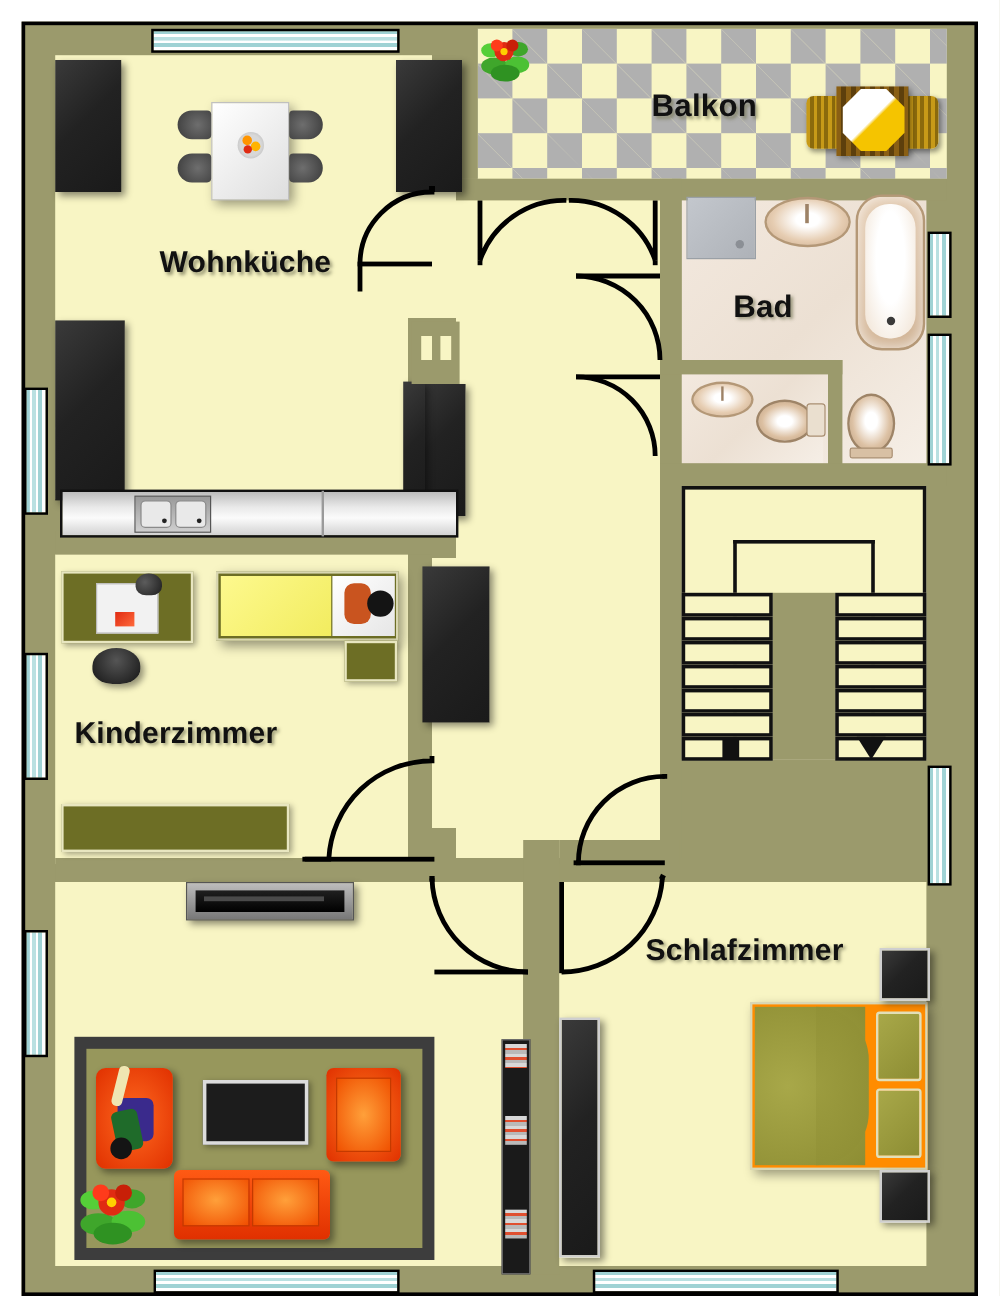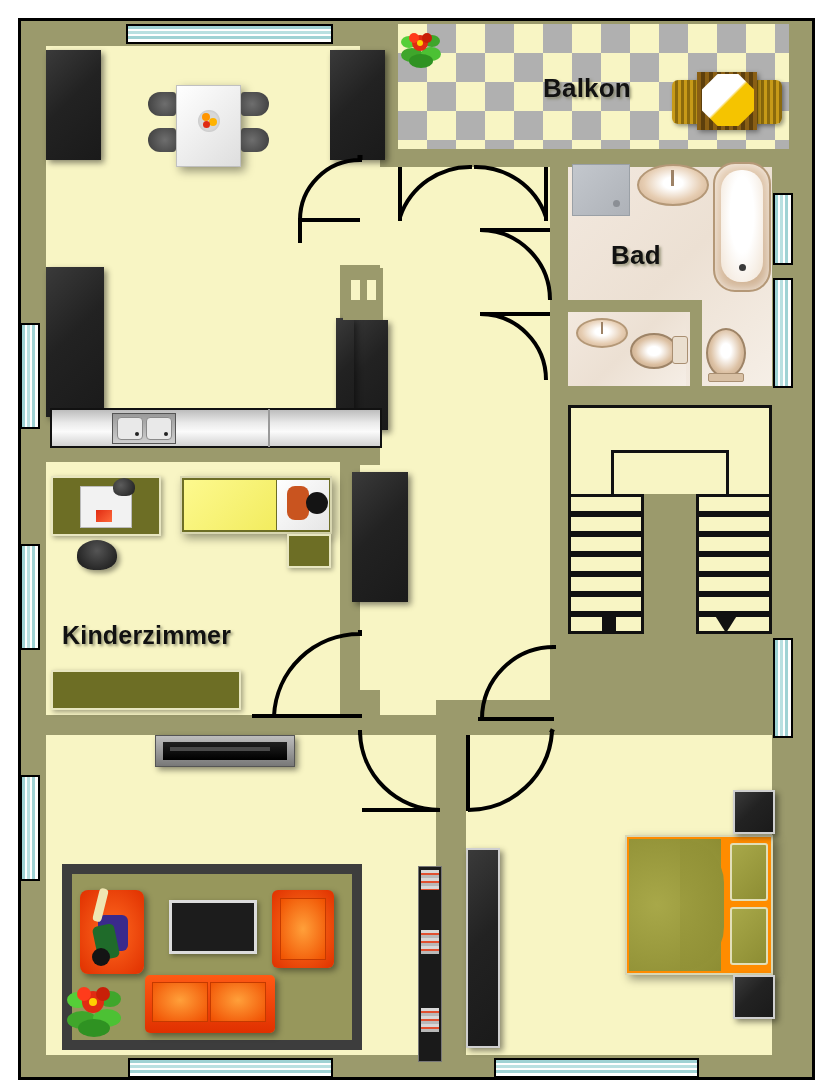--- a/index.html
+++ b/index.html
@@ -186,20 +186,21 @@
   <div class="abs soft" style="left:176px;top:85px;width:65px;height:82px;background:linear-gradient(135deg,#ffffff,#dedede);border:1px solid #c0c0c0;box-sizing:border-box;"></div>
   <div class="abs" style="left:148px;top:92px;width:28px;height:24px;background:radial-gradient(circle at 60% 50%,#6e6e6e,#3a3a3a);border-radius:14px 4px 4px 14px;"></div>
   <div class="abs" style="left:148px;top:128px;width:28px;height:24px;background:radial-gradient(circle at 60% 50%,#6e6e6e,#3a3a3a);border-radius:14px 4px 4px 14px;"></div>
   <div class="abs" style="left:241px;top:92px;width:28px;height:24px;background:radial-gradient(circle at 40% 50%,#6e6e6e,#3a3a3a);border-radius:4px 14px 14px 4px;"></div>
   <div class="abs" style="left:241px;top:128px;width:28px;height:24px;background:radial-gradient(circle at 40% 50%,#6e6e6e,#3a3a3a);border-radius:4px 14px 14px 4px;"></div>
   <div class="abs" style="left:198px;top:110px;width:22px;height:22px;background:radial-gradient(circle,#d8d8d8 55%,#b3b3b3 100%);border-radius:50%;"></div>
   <div class="abs" style="left:202px;top:113px;width:8px;height:8px;background:#ff9500;border-radius:50%;"></div>
   <div class="abs" style="left:209px;top:118px;width:8px;height:8px;background:#ffb300;border-radius:50%;"></div>
   <div class="abs" style="left:203px;top:121px;width:7px;height:7px;background:#e02b12;border-radius:50%;"></div>
 
+  <div class="abs room-label" style="left:133px;top:205px;font-size:25px;">Wohnküche</div>
 
   <div class="plant" style="left:400px;top:27px;">
     <svg width="42" height="42" viewBox="0 0 42 42">
       <ellipse cx="12" cy="28" rx="11" ry="7" fill="#3fa62b"></ellipse>
       <ellipse cx="31" cy="27" rx="10" ry="7" fill="#4cc134"></ellipse>
       <ellipse cx="21" cy="34" rx="12" ry="7" fill="#2f9222"></ellipse>
       <ellipse cx="9" cy="15" rx="8" ry="6" fill="#55cf38"></ellipse>
       <ellipse cx="32" cy="14" rx="8" ry="6" fill="#3fa62b"></ellipse>
       <circle cx="20" cy="16" r="8" fill="#e02b12"></circle>
       <circle cx="14" cy="11" r="5" fill="#ff3b1b"></circle>
@@ -277,21 +278,21 @@
   <div class="abs" style="left:184px;top:480px;width:92px;height:50px;background:linear-gradient(135deg,#fdf98e,#f2ec5f);"></div>
   <div class="abs" style="left:277px;top:480px;width:52px;height:50px;background:linear-gradient(135deg,#ffffff,#e6e6e6);"></div>
   <div class="abs" style="left:287px;top:486px;width:22px;height:34px;background:#c9541f;border-radius:8px;"></div>
   <div class="abs" style="left:306px;top:492px;width:22px;height:22px;background:#141414;border-radius:50%;"></div>
   <div class="abs olive-box" style="left:287px;top:534px;width:44px;height:34px;"></div>
 
   <div class="abs dark-cab" style="left:352px;top:472px;width:56px;height:130px;"></div>
 
   <div class="abs olive-box" style="left:51px;top:670px;width:190px;height:40px;"></div>
 
-  <div class="abs room-label" style="left:62px;top:621px;font-size:25px;">Kinderzimmer</div>
+  <div class="abs room-label" style="left:62px;top:597px;font-size:25px;">Kinderzimmer</div>
 
   <div class="abs" style="left:155px;top:735px;width:140px;height:32px;background:linear-gradient(to bottom,#bdbdbd,#787878);border:1px solid #555;box-sizing:border-box;box-shadow:3px 3px 6px rgba(0,0,0,.45);"></div>
   <div class="abs" style="left:163px;top:742px;width:124px;height:18px;background:linear-gradient(to bottom,#202020,#000);"></div>
   <div class="abs" style="left:170px;top:747px;width:100px;height:4px;background:#4a4a4a;"></div>
 
   <div class="abs" style="left:62px;top:864px;width:300px;height:186px;background:#3d3d3d;"></div>
   <div class="abs" style="left:72px;top:874px;width:280px;height:166px;background:#97975c;"></div>
 
   <div class="abs" style="left:80px;top:890px;width:64px;height:84px;background:radial-gradient(ellipse at 50% 50%,#ff6a20,#e03000);border-radius:8px;box-shadow:3px 3px 6px rgba(0,0,0,.4);"></div>
   <div class="abs" style="left:98px;top:915px;width:30px;height:36px;background:#3a2a8c;border-radius:6px;"></div>
@@ -331,20 +332,21 @@
   <div class="abs" style="left:421px;top:1008px;width:18px;height:24px;background:repeating-linear-gradient(to bottom,#d8d8d8 0 3px,#e05030 3px 5px,#b9b9b9 5px 8px);"></div>
 
   <div class="abs soft" style="left:625px;top:835px;width:148px;height:140px;background:#ff8c00;border:2px solid #d9d7b4;box-sizing:border-box;"></div>
   <div class="abs" style="left:629px;top:839px;width:92px;height:132px;background:radial-gradient(ellipse at 30% 50%,#a8a849,#8d8d33);"></div>
   <div class="abs" style="left:680px;top:839px;width:44px;height:132px;background:radial-gradient(ellipse at 0% 50%,#9c9c3f,#8d8d33);border-radius:0 44px 44px 0;"></div>
   <div class="abs" style="left:730px;top:843px;width:38px;height:58px;background:linear-gradient(135deg,#a8a849,#8d8d33);border:2px solid #e2dfb8;box-sizing:border-box;border-radius:3px;"></div>
   <div class="abs" style="left:730px;top:907px;width:38px;height:58px;background:linear-gradient(135deg,#a8a849,#8d8d33);border:2px solid #e2dfb8;box-sizing:border-box;border-radius:3px;"></div>
   <div class="abs dark-cab light-edge" style="left:733px;top:790px;width:42px;height:44px;"></div>
   <div class="abs dark-cab light-edge" style="left:733px;top:975px;width:42px;height:44px;"></div>
 
+  <div class="abs room-label" style="left:538px;top:778px;font-size:25px;">Schlafzimmer</div>
 
   <div class="door-arc" style="left:295px;top:155px;">
     <svg width="90" height="95">
       <path d="M 65 0 L 65 5 A 60 60 0 0 0 5 65 L 5 88" fill="none" stroke="#000" stroke-width="4"></path>
       <path d="M 65 0 L 65 5" stroke="#000" stroke-width="5"></path>
     </svg>
   </div>
   <div class="abs" style="left:298px;top:218px;width:62px;height:4px;background:#000;"></div>
 
   <div class="door-arc" style="left:398px;top:165px;">

